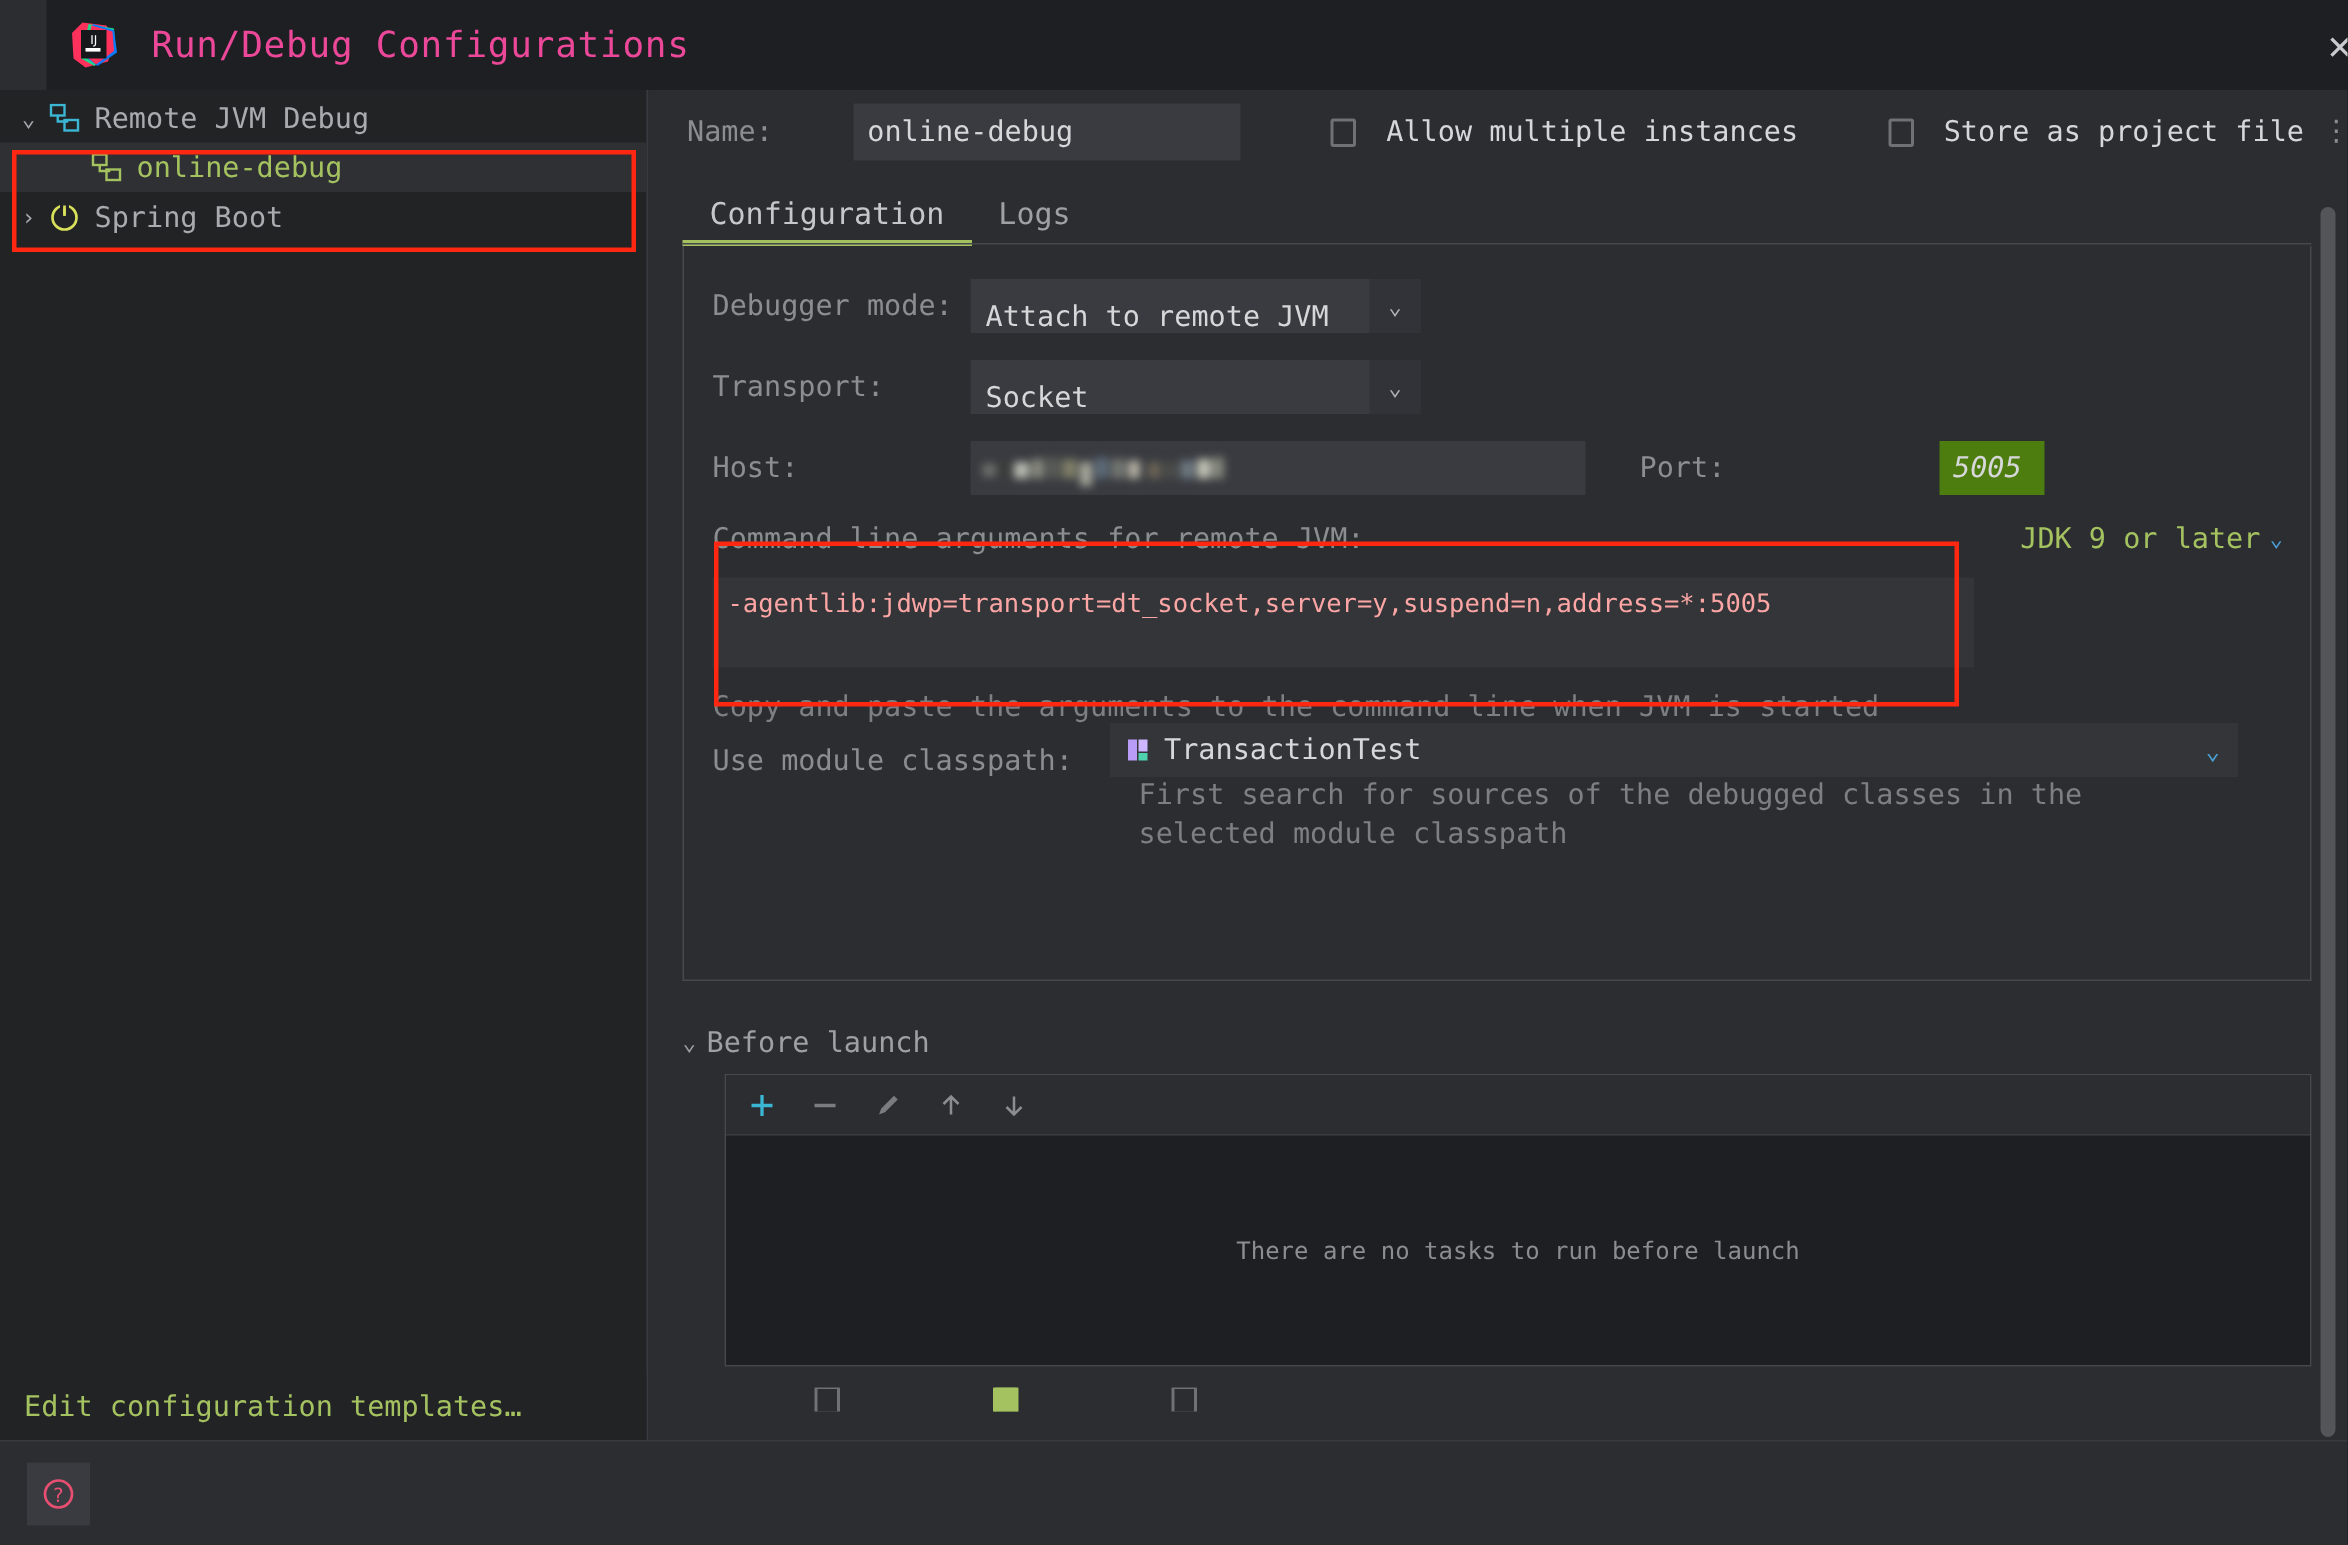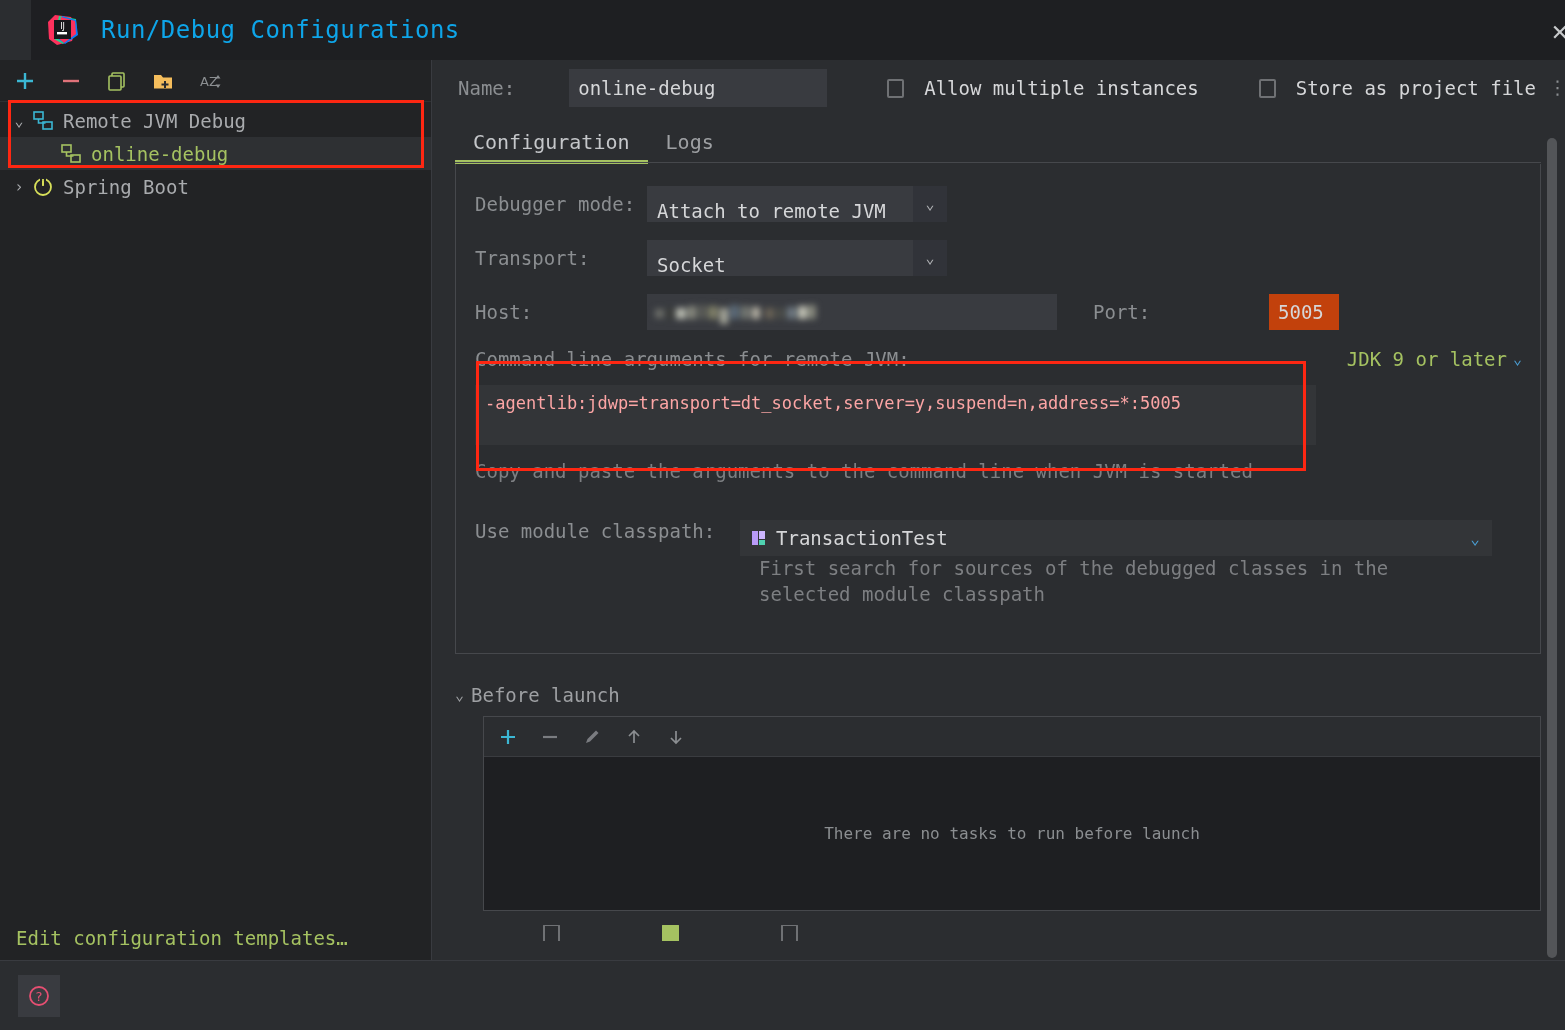--- a/index.html
+++ b/index.html
@@ -22,21 +22,21 @@
     background: #1e1f22;
     display: flex; align-items: center; margin-left: 31px;
   }
   .ij-logo {
     margin-left: 14px; width: 34px; height: 34px;
     position: relative;
   }
   .ij-logo svg { display: block; }
   .title-text {
     margin-left: 22px;
-    color: #0ea5e9;
+    color: #ec4899;
     font-size: 24px;
     letter-spacing: 0.5px;
   }
   .close-btn {
     position: absolute; right: 18px; top: 12px;
     width: 36px; height: 36px;
     display: flex; align-items: center; justify-content: center;
     color: #c8cacc; font-size: 27px; line-height: 1;
     cursor: pointer;
   }
@@ -194,25 +194,25 @@
     background: #393b40; border: none;
     position: relative; overflow: hidden;
   }
   .host-blur {
     position: absolute; left: 6px; top: 8px;
     width: 164px; height: 22px;
     filter: blur(3px);
   }
   .port-label { margin-left: 36px; }
   .port-input {
-    margin-left: 4px;
+    margin-left: 28px;
     width: 70px; height: 36px;
-    background: #c2410c; border: none;
+    background: #4d7c0f; border: none;
     color: #d6d7d9; font-size: 19px;
-    font-family: inherit; padding: 0 9px;
+    font-family: inherit; padding: 0 9px; font-style: italic;
   }
 
   .cmd-section { padding-left: 19px; position: relative; }
   .cmd-head { display: flex; align-items: baseline; }
   .cmd-title { color: #8b8e91; font-size: 19px; }
   .jdk-combo {
     position: absolute; right: 18px; top: 0;
     color: #a5c261; font-size: 19px;
     display: flex; align-items: center; gap: 6px;
     cursor: pointer;
@@ -225,21 +225,21 @@
     padding: 8px 10px;
     overflow: hidden;
   }
   .cmd-hint {
     margin-top: 15px;
     color: #7d7f82; font-size: 19px;
   }
 
   #cmd-highlight { left: 476px; top: 361px; width: 830px; height: 110px; }
 
-  .mcp-row { display: flex; align-items: flex-start; padding-left: 19px; margin-top: 38px; }
+  .mcp-row { display: flex; align-items: flex-end; padding-left: 19px; }
   .mcp-label { color: #8b8e91; font-size: 19px; width: 265px; flex: 0 0 auto; }
   .mcp-combo {
     width: 752px; height: 36px; background: #333538;
     display: flex; align-items: center; cursor: pointer;
   }
   .mcp-combo .mod-icon { margin: 0 8px 0 10px; display: flex; }
   .mcp-combo .val { color: #d6d7d9; font-size: 19px; }
   .mcp-combo .chev {
     margin-left: auto; margin-right: 12px;
     color: #4a9fd4; font-size: 16px;
@@ -334,50 +334,20 @@
         <rect x="9" y="7" width="17" height="19" fill="#17181c"></rect>
         <text x="17.5" y="16" fill="#ffffff" font-size="8" font-family="DejaVu Sans, sans-serif" text-anchor="middle">IJ</text>
         <rect x="12" y="19" width="10" height="2.4" fill="#ffffff"></rect>
       </svg>
     </div>
     <div class="title-text">Run/Debug Configurations</div>
     <div class="close-btn">✕</div>
   </div>
 
   <div class="left-panel">
-    <div class="left-toolbar">
-      <div class="tb-icon">
-        <svg width="22" height="22" viewBox="0 0 22 22">
-            <path d="M11 3 v16 M3 11 h16" stroke="#3bb7d4" stroke-width="2.4" fill="none"></path>
-          </svg>
-      </div>
-      <div class="tb-icon">
-        <svg width="22" height="22" viewBox="0 0 22 22">
-            <path d="M3 11 h16" stroke="#e0727a" stroke-width="2.4" fill="none"></path>
-          </svg>
-      </div>
-      <div class="tb-icon">
-        <svg width="22" height="22" viewBox="0 0 22 22">
-          <rect x="6" y="3" width="12" height="14" rx="1" fill="none" stroke="#a5c261" stroke-width="1.6"></rect>
-          <rect x="3" y="6" width="12" height="14" rx="1" fill="#222325" stroke="#a5c261" stroke-width="1.6"></rect>
-        </svg>
-      </div>
-      <div class="tb-icon">
-        <svg width="22" height="22" viewBox="0 0 22 22">
-          <path d="M2 5 h7 l2 2.5 h9 v11 h-18 z" fill="#f5bd5c"></path>
-          <path d="M13 11 v7 M9.5 14.5 h7" stroke="#2b2d30" stroke-width="2" fill="none"></path>
-        </svg>
-      </div>
-      <div class="tb-icon">
-        <svg width="24" height="22" viewBox="0 0 24 22">
-          <text x="3" y="16" fill="#8b8e91" font-size="13" font-family="DejaVu Sans, sans-serif">AZ</text>
-          <path d="M21 5 l2.5 3.5 h-5 z M21 18 l2.5 -3.5 h-5 z" fill="#8b8e91"></path>
-        </svg>
-      </div>
-    </div>
 
     <div class="tree">
       <div class="tree-row">
         <span class="arrow">⌄</span>
         <span class="tree-icon">
           <svg width="22" height="20" viewBox="0 0 22 20">
             <rect x="2" y="1" width="9" height="7" fill="none" stroke="#3bb7d4" stroke-width="1.6"></rect>
             <path d="M6.5 8 v4 h7" stroke="#3bb7d4" stroke-width="1.6" fill="none"></path>
             <rect x="11" y="11" width="9" height="7" fill="none" stroke="#3bb7d4" stroke-width="1.6"></rect>
           </svg>

